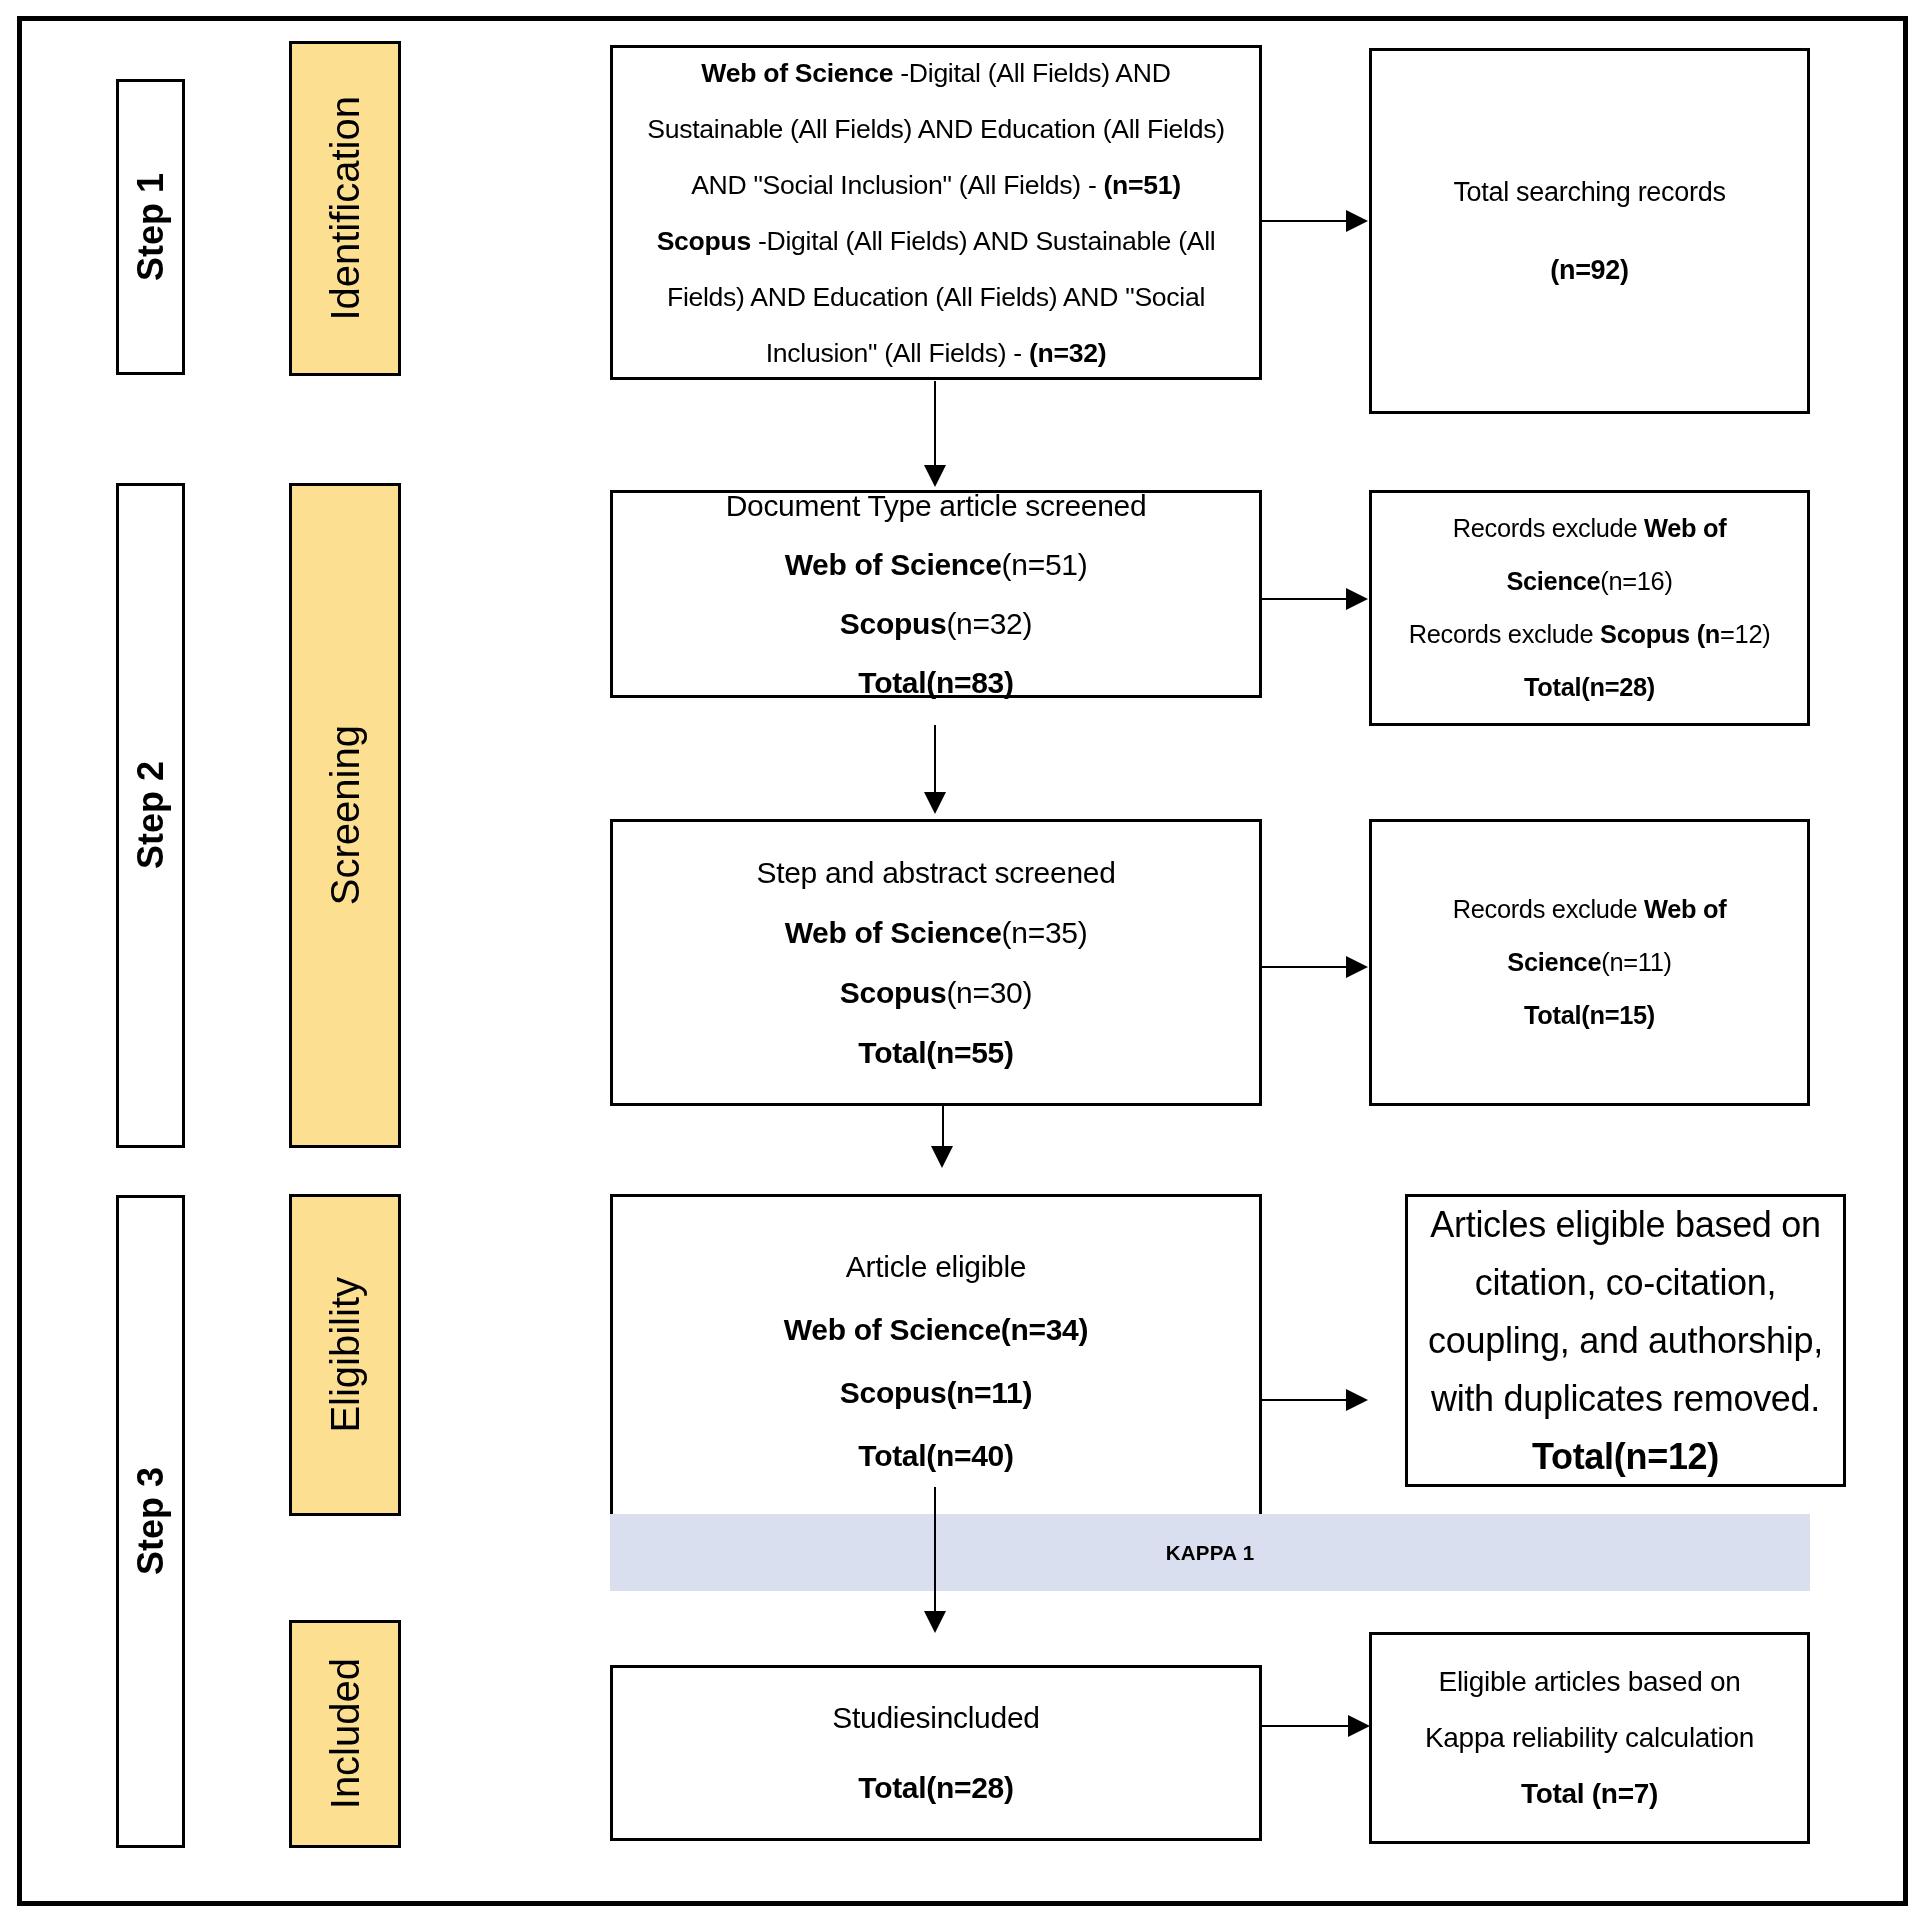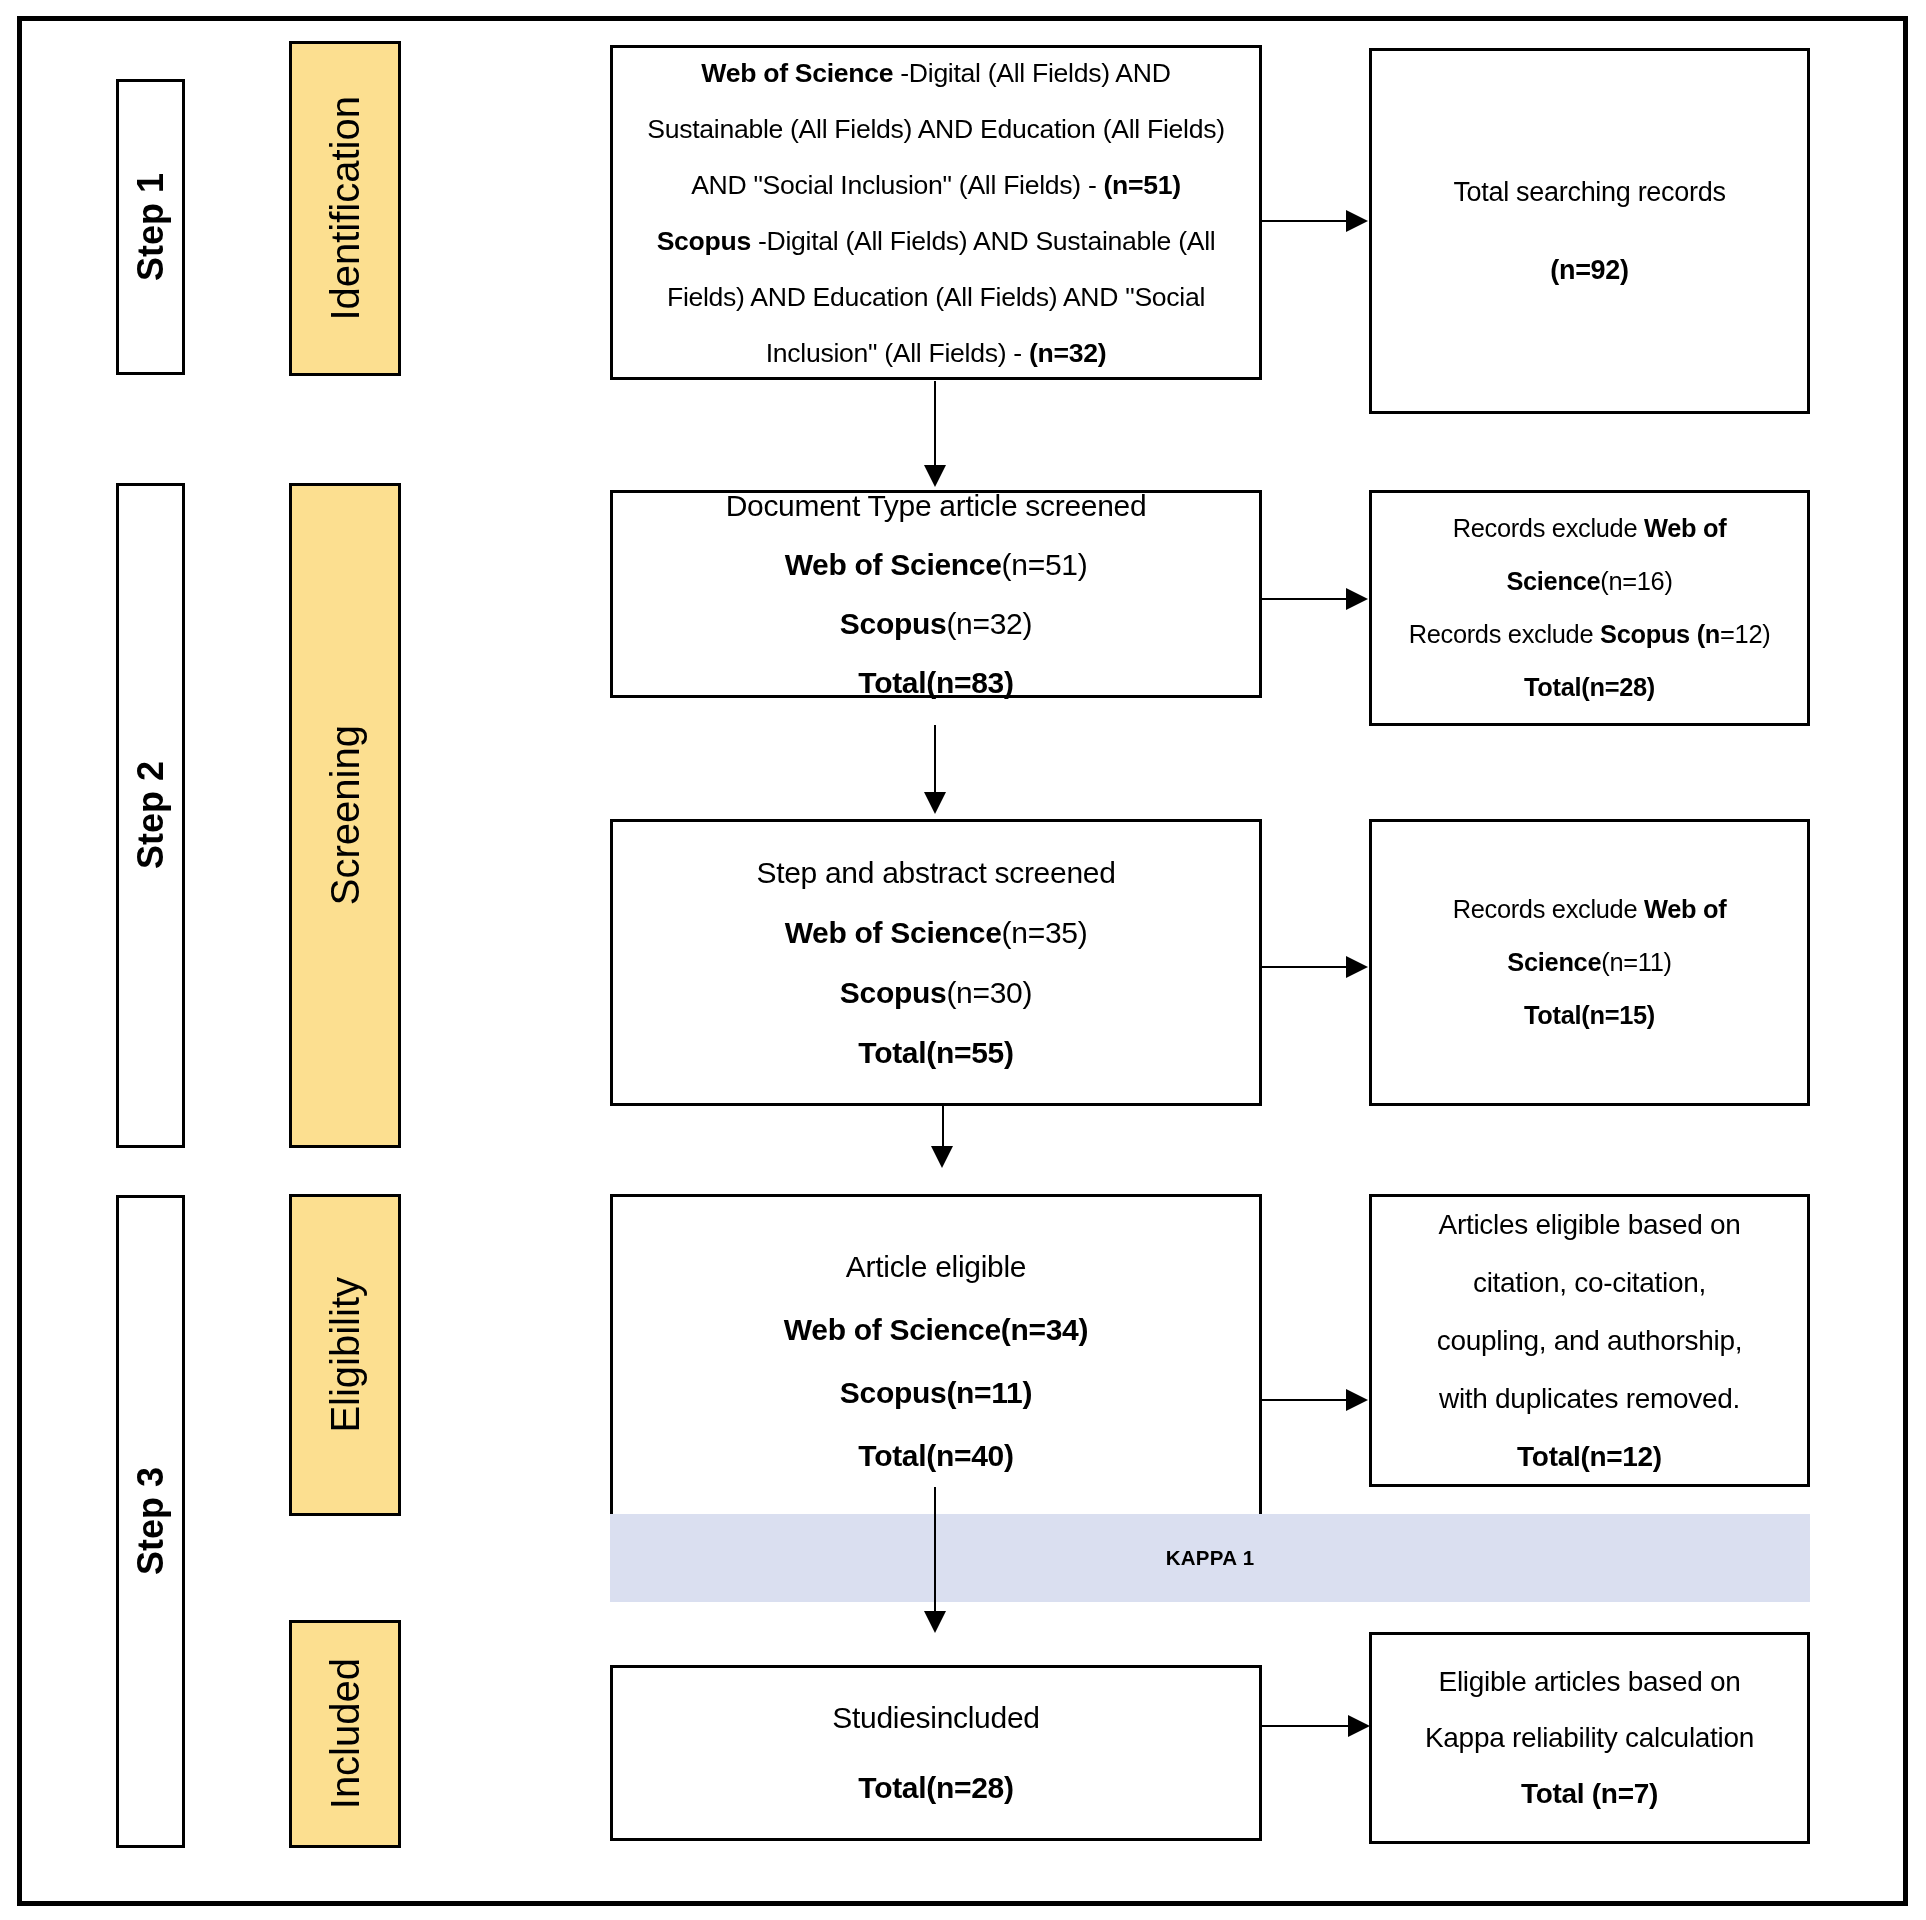--- a/index.html
+++ b/index.html
@@ -26,26 +26,26 @@
   .mcol{left:610px;width:652px;}
   .rcol{left:1369px;width:441px;}
   .m1{top:45px;height:335px;font-size:26.6px;}   .m1 .tline{line-height:56px;}
   .m2{top:490px;height:208px;font-size:30px;}  .m2 .tline{line-height:59px;}
   .m3{top:819px;height:287px;font-size:30px;} .m3 .tline{line-height:60px;}
   .m4{top:1194px;height:334px;font-size:30px;} .m4 .tline{line-height:63px;}
   .m5{top:1665px;height:176px;font-size:30px;} .m5 .tline{line-height:70px;}
   .r1{top:48px;height:366px;font-size:27px;gap:30px;}   .r1 .tline{line-height:48px;}
   .r2{top:490px;height:236px;font-size:25.4px;}  .r2 .tline{line-height:53px;}
   .r3{top:819px;height:287px;font-size:25.4px;} .r3 .tline{line-height:53px;}
-  .r4{top:1194px;height:293px;font-size:28px;} .r4 .tline{line-height:58px;}
+  .r4{top:1194px;height:293px;font-size:36px;margin-left:36px;} .r4 .tline{line-height:58px;}
   .r5{top:1632px;height:212px;font-size:28px;} .r5 .tline{line-height:56px;}
   .b{font-weight:700;}
 
   
-  .band{position:absolute;left:610px;top:1514px;width:1200px;height:88px;background:#dadff0;
+  .band{position:absolute;left:610px;top:1514px;width:1200px;height:77px;background:#dadff0;
         display:flex;align-items:center;justify-content:center;}
   .bandtext{font-size:20.5px;font-weight:700;letter-spacing:0.3px;}
 
   
   .vline{position:absolute;width:2.4px;background:#000;}
   .hline{position:absolute;height:2.4px;background:#000;}
   .head-d{position:absolute;width:0;height:0;border-left:11.5px solid transparent;
           border-right:11.5px solid transparent;border-top:22px solid #000;}
   .head-r{position:absolute;width:0;height:0;border-top:11.5px solid transparent;
           border-bottom:11.5px solid transparent;border-left:22px solid #000;}

